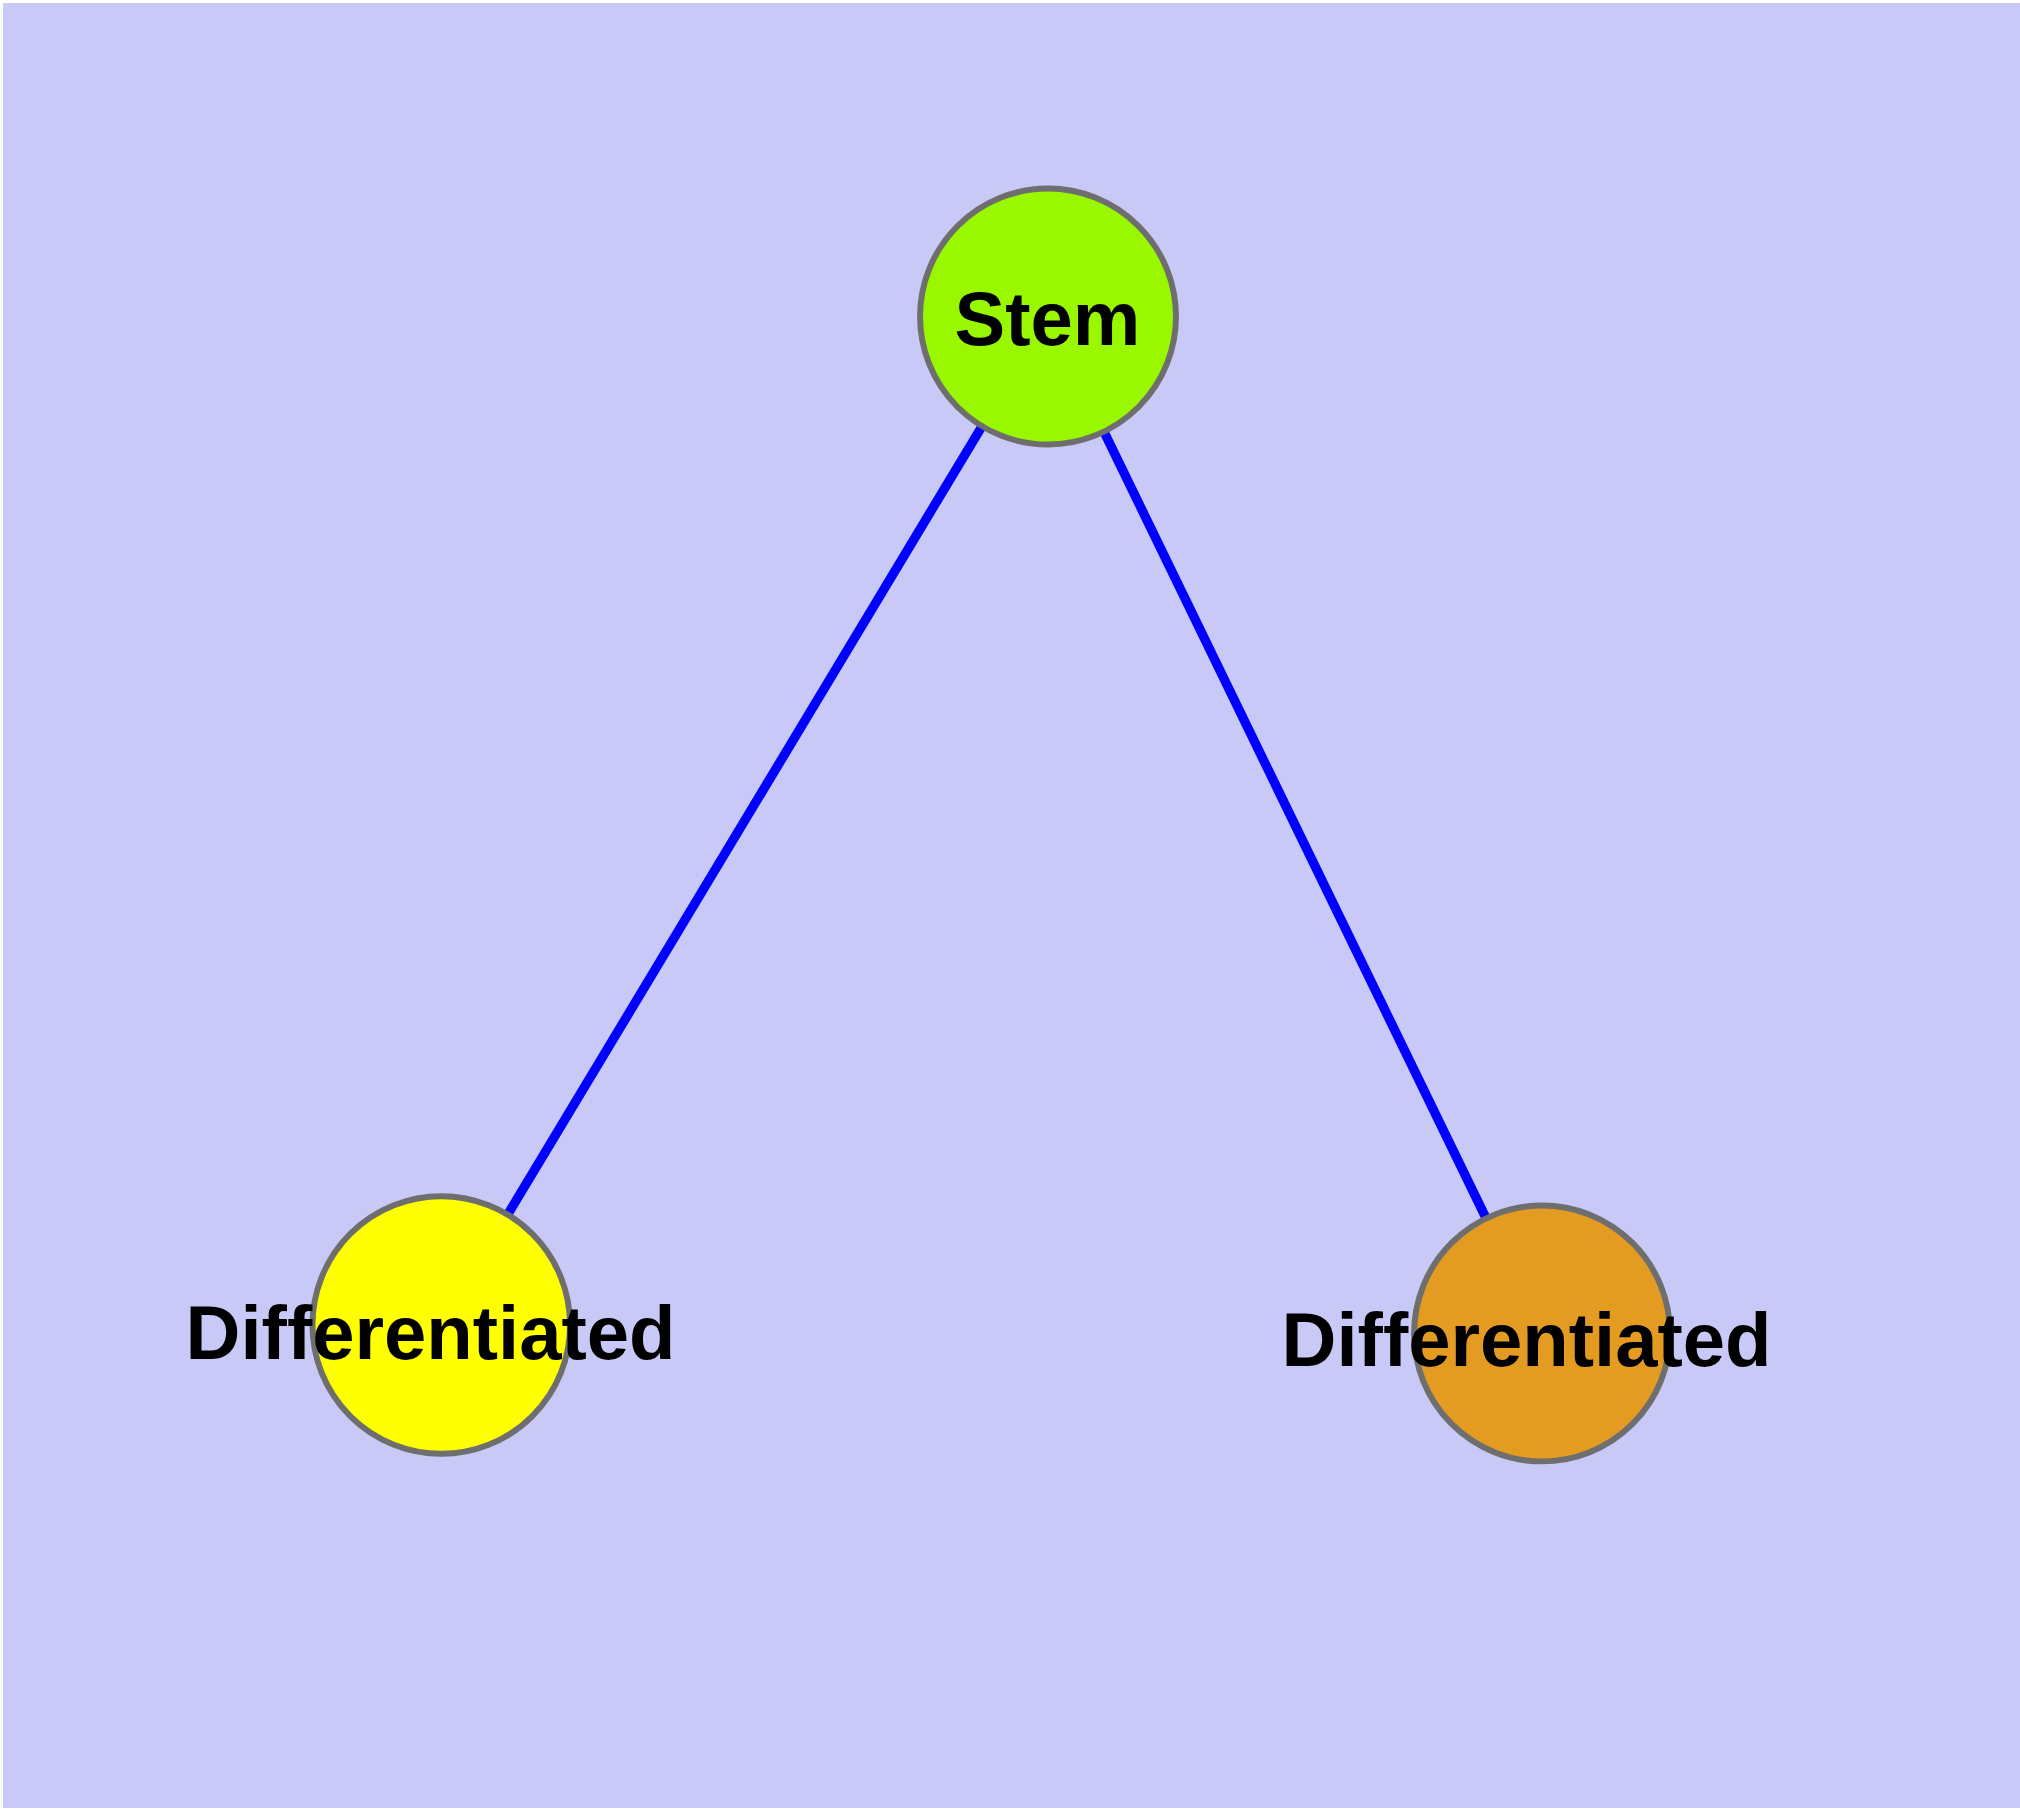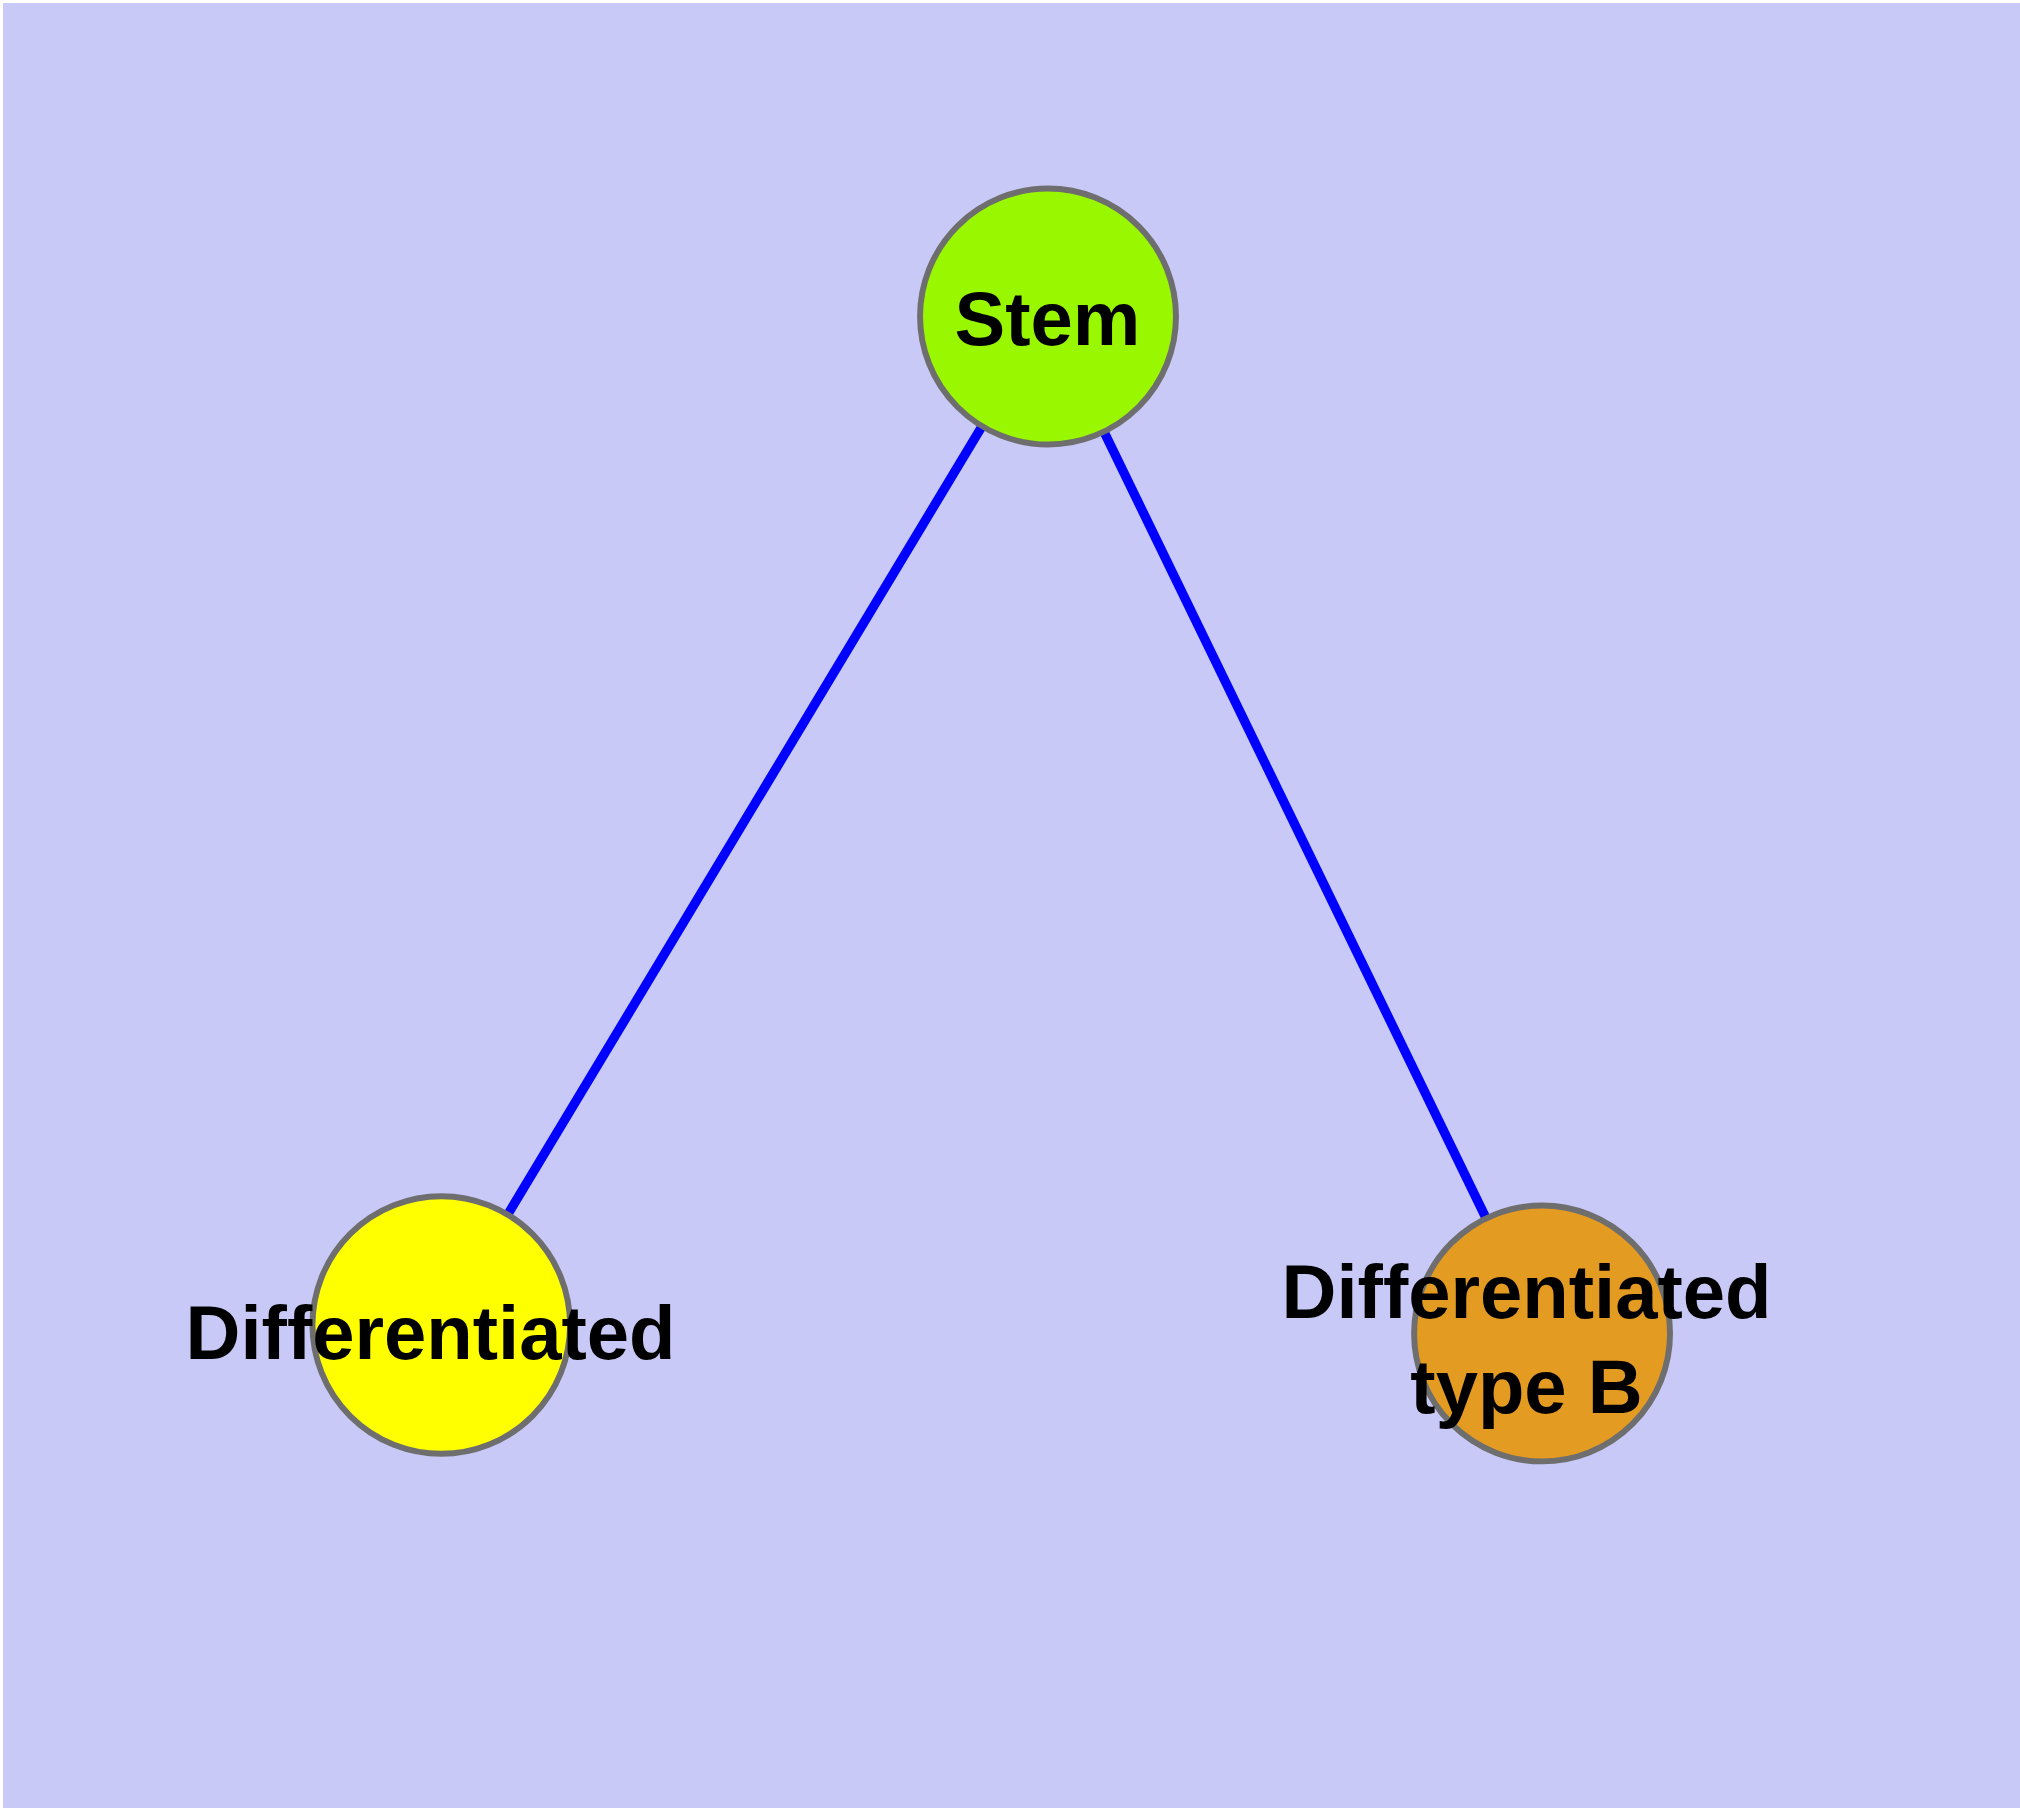--- a/index.html
+++ b/index.html
@@ -63,18 +63,17 @@
     <div class="node-label" style="left:1045px; top:315px;">
       <div>Stem</div>
     </div>
 
     <div class="node-label" style="left:428px; top:1329px;">
       <div>Differentiated</div>
     </div>
 
     <div class="node-label" style="left:1524px; top:1336px;">
       <div>Differentiated</div>
-      <div>type B</div>
     </div>
 
   </div>
 </div>
 
 
 </body></html>

